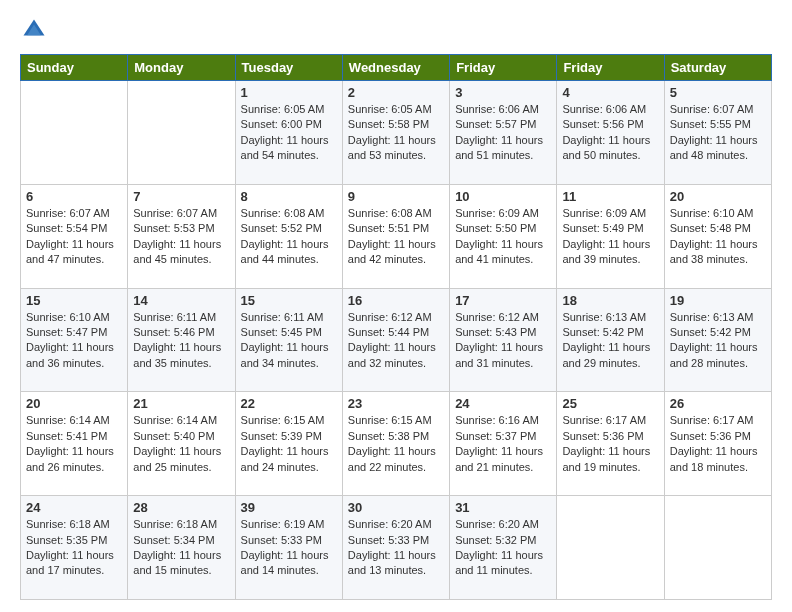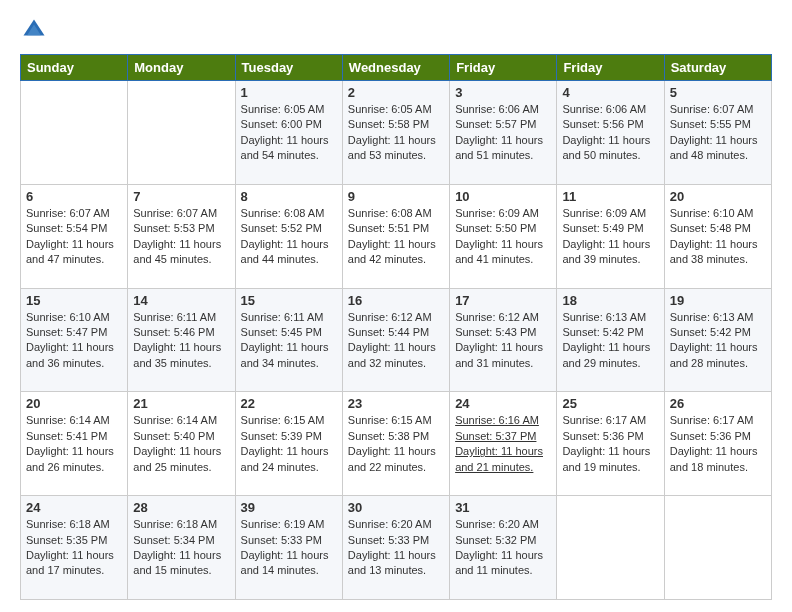--- a/index.html
+++ b/index.html
@@ -284,21 +284,21 @@
 Daylight: 11 hours and 24 minutes.</div>
           </td>
           <td>
             <span class="day-num">23</span>
             <div class="day-info" style="white-space: pre-line;">Sunrise: 6:15 AM
 Sunset: 5:38 PM
 Daylight: 11 hours and 22 minutes.</div>
           </td>
           <td>
             <span class="day-num">24</span>
-            <div class="day-info" style="white-space: pre-line; text-decoration: underline;">Sunrise: 6:16 AM
+            <div class="day-info" style="white-space: pre-line;">Sunrise: 6:16 AM
 Sunset: 5:37 PM
 Daylight: 11 hours and 21 minutes.</div>
           </td>
           <td>
             <span class="day-num">25</span>
             <div class="day-info" style="white-space: pre-line;">Sunrise: 6:17 AM
 Sunset: 5:36 PM
 Daylight: 11 hours and 19 minutes.</div>
           </td>
           <td>

